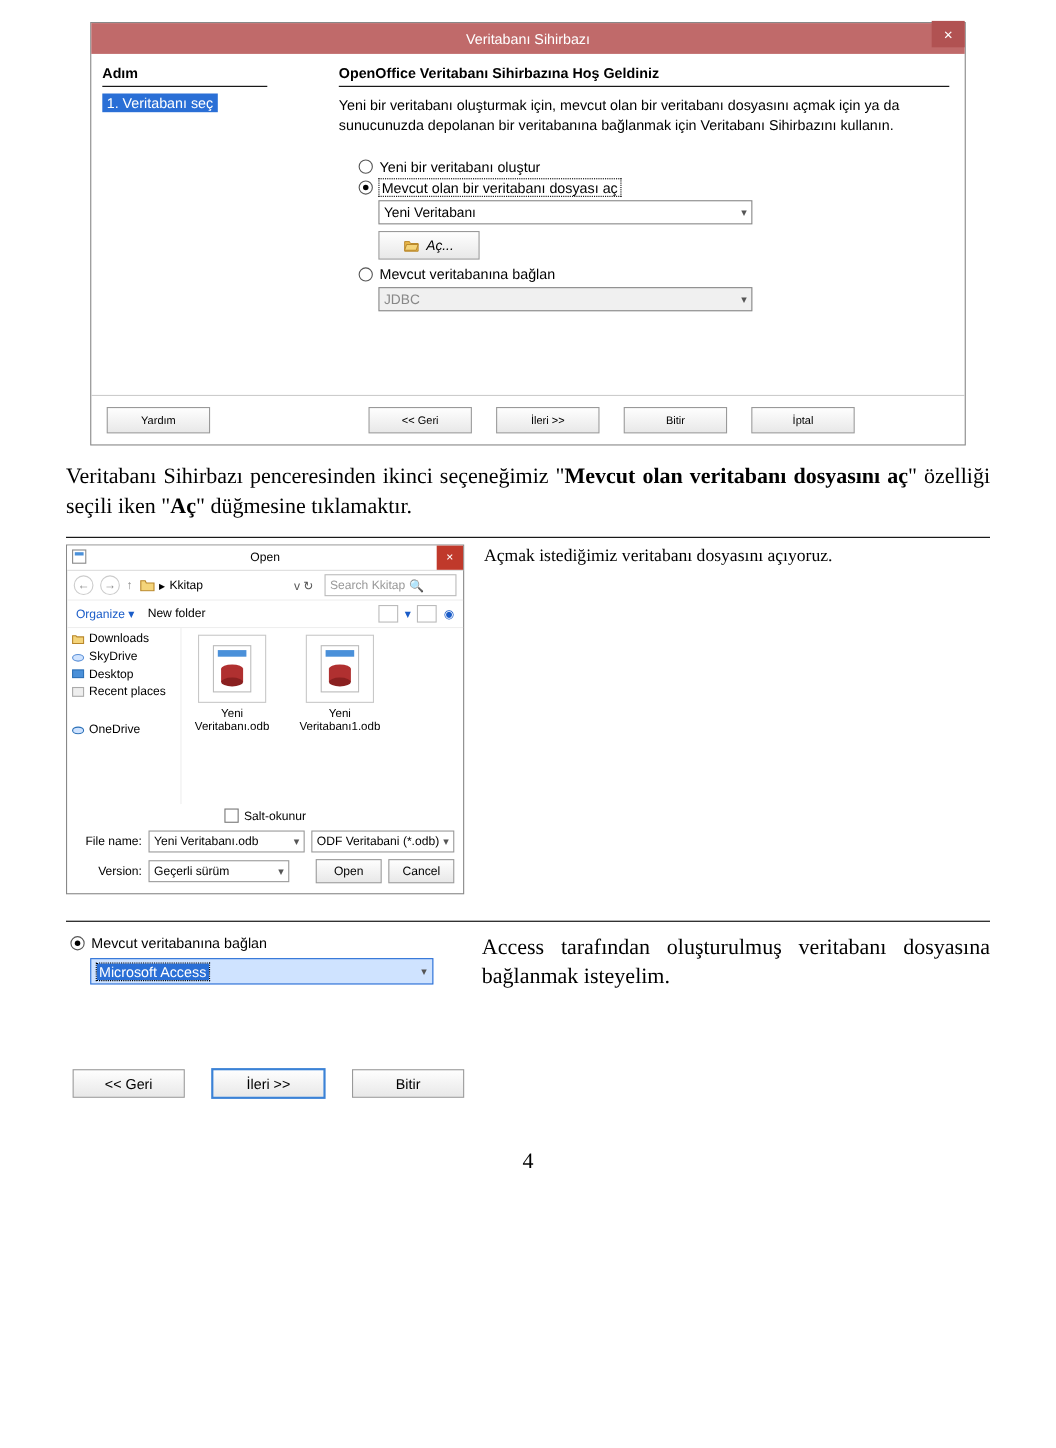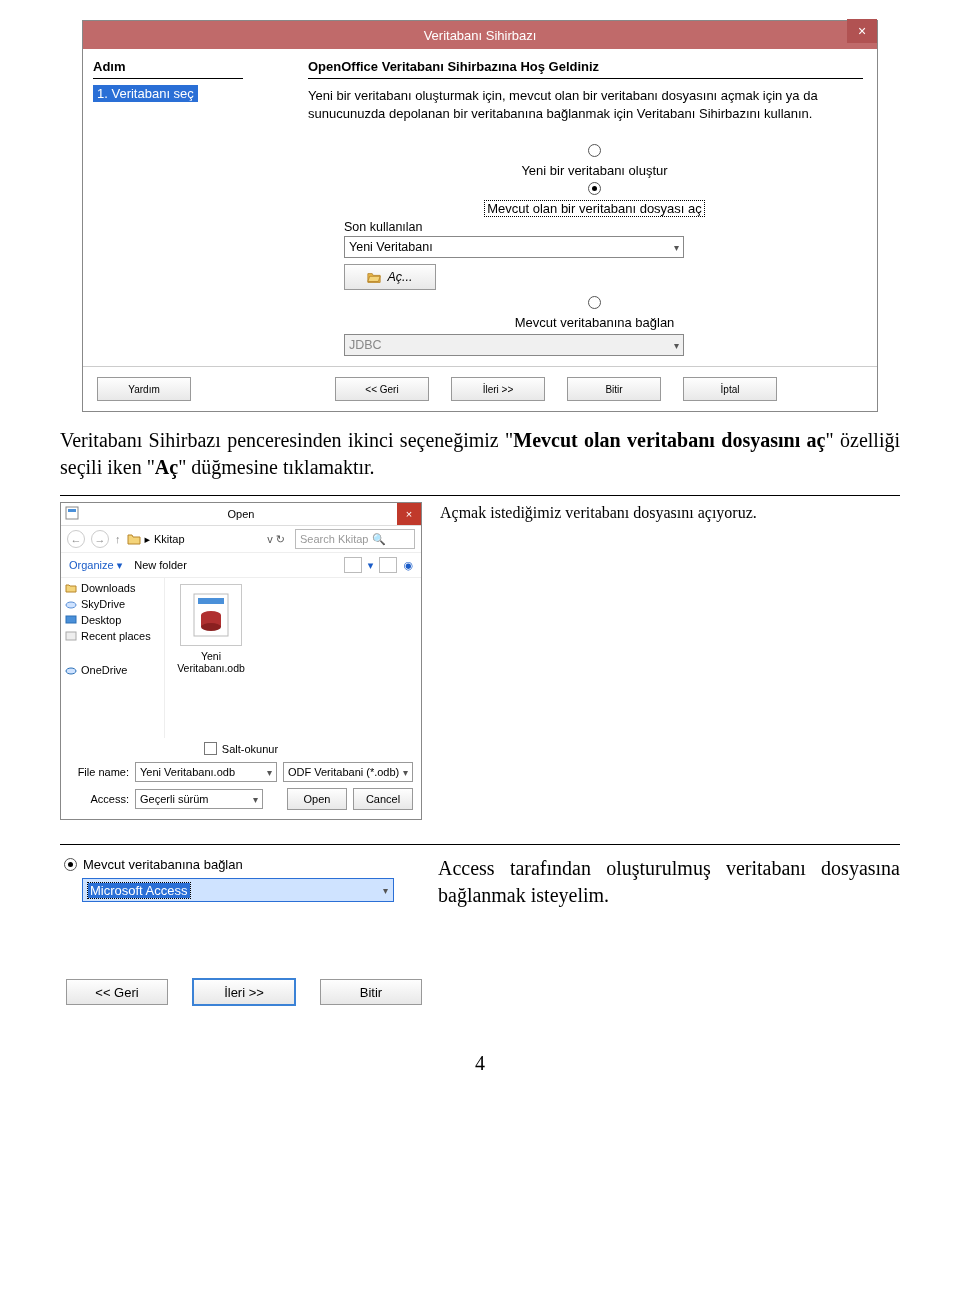--- a/index.html
+++ b/index.html
@@ -76,21 +76,20 @@
   }
   .wizard-right hr { margin: 2px 0 8px 0; border: none; border-top: 1px solid #000; }
   .wr-h { font-weight: bold; margin-bottom: 4px; }
   .wr-p { line-height: 1.35; margin-bottom: 22px; }
   .radio-row {
     display: flex;
     align-items: center;
     gap: 6px;
     margin: 3px 0 4px 18px;
     font-size: 13px;
-    flex-direction: column;
   }
   .radio {
     width: 11px; height: 11px; border: 1px solid #555; border-radius: 50%;
     display: inline-flex; align-items: center; justify-content: center;
   }
   .radio.selected::after { content: ""; width: 5px; height: 5px; background: #000; border-radius: 50%; display: block; }
   .dotted-box { outline: 1px dotted #000; padding: 0 2px; }
   .sub-label { margin: 4px 0 2px 36px; font-size: 12.5px; }
   .combo {
     margin-left: 36px;
@@ -287,21 +286,20 @@
         <div class="wr-p">Yeni bir veritabanı oluşturmak için, mevcut olan bir veritabanı dosyasını açmak için ya da sunucunuzda depolanan bir veritabanına bağlanmak için Veritabanı Sihirbazını kullanın.</div>
 
         <div class="radio-row">
           <span class="radio"></span>
           <span>Yeni bir veritabanı oluştur</span>
         </div>
         <div class="radio-row">
           <span class="radio selected"></span>
           <span class="dotted-box">Mevcut olan bir veritabanı dosyası aç</span>
         </div>
-        <div class="sub-label">Son kullanılan</div>
         <div class="combo">
           <span>Yeni Veritabanı</span>
           <span class="chev">▾</span>
         </div>
         <div class="open-btn">
           <span class="folder-icon">
             <svg viewBox="0 0 16 14">
                 <path d="M1 3h5l1 2h8v8H1z" fill="#e9b84a" stroke="#b8862a"></path>
                 <path d="M3 6h12l-2 6H1z" fill="#f4d47a" stroke="#b8862a"></path>
               </svg>
@@ -413,39 +411,51 @@
               <svg class="db-icon" viewBox="0 0 36 44">
                 <rect x="1" y="1" width="34" height="42" fill="#fff" stroke="#bbb"></rect>
                 <rect x="5" y="5" width="26" height="6" fill="#4a90d9"></rect>
                 <ellipse cx="18" cy="22" rx="10" ry="4" fill="#b03030"></ellipse>
                 <rect x="8" y="22" width="20" height="12" fill="#b03030"></rect>
                 <ellipse cx="18" cy="34" rx="10" ry="4" fill="#8a2020"></ellipse>
               </svg>
             </div>
             <span>Yeni Veritabanı.odb</span>
           </div>
+          <div class="file">
+            <div class="thumb">
+              <svg class="db-icon" viewBox="0 0 36 44">
+                <rect x="1" y="1" width="34" height="42" fill="#fff" stroke="#bbb"></rect>
+                <rect x="5" y="5" width="26" height="6" fill="#4a90d9"></rect>
+                <ellipse cx="18" cy="22" rx="10" ry="4" fill="#b03030"></ellipse>
+                <rect x="8" y="22" width="20" height="12" fill="#b03030"></rect>
+                <ellipse cx="18" cy="34" rx="10" ry="4" fill="#8a2020"></ellipse>
+              </svg>
+            </div>
+            <span>Yeni Veritabanı1.odb</span>
+          </div>
         </div>
       </div>
       <div class="chkrow">
         <span class="chk"></span>
         <span>Salt-okunur</span>
       </div>
       <div class="fieldrow">
         <span class="lbl">File name:</span>
         <div class="inp">
           <span>Yeni Veritabanı.odb</span>
           <span class="chev">▾</span>
         </div>
         <div class="sel">
           <span>ODF Veritabani (*.odb)</span>
           <span class="chev">▾</span>
         </div>
       </div>
       <div class="fieldrow">
-        <span class="lbl">Access:</span>
+        <span class="lbl">Version:</span>
         <div class="inp" style="flex:0 0 118px;">
           <span>Geçerli sürüm</span>
           <span class="chev">▾</span>
         </div>
         <div style="flex:1;"></div>
         <div class="btn">Open</div>
         <div class="btn">Cancel</div>
       </div>
       <div style="height:6px;"></div>
     </div>

